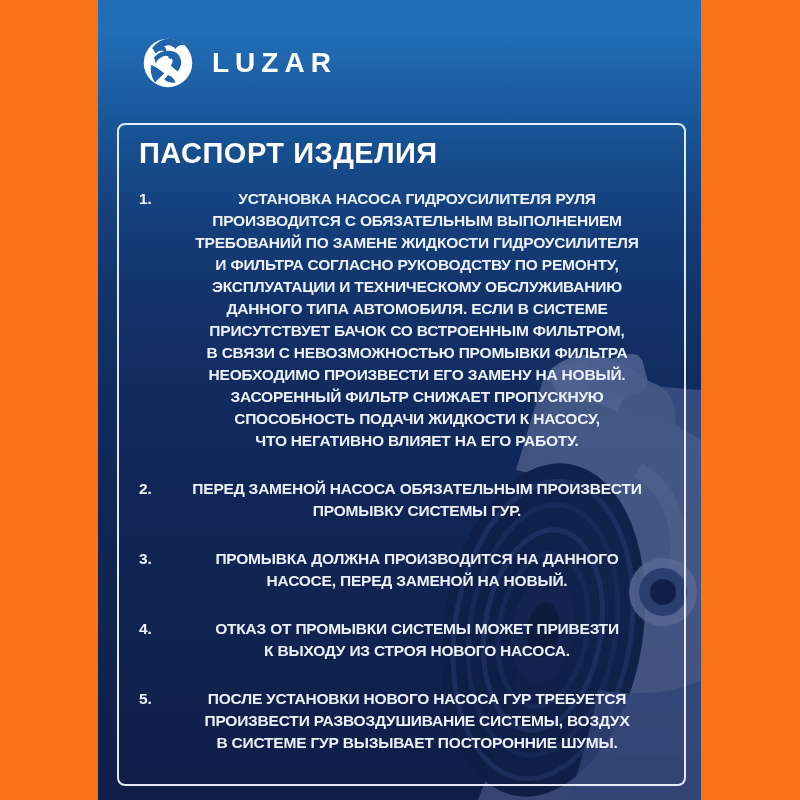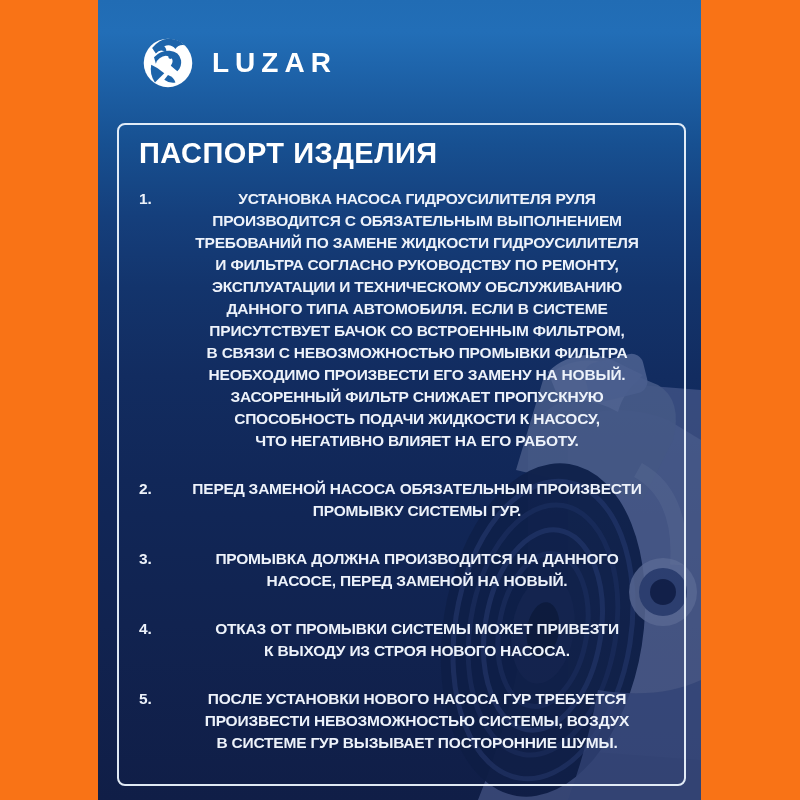--- a/index.html
+++ b/index.html
@@ -147,20 +147,20 @@
 НАСОСЕ, ПЕРЕД ЗАМЕНОЙ НА НОВЫЙ.</span>
         </li>
         <li class="item">
           <span class="num">4.</span>
           <span class="txt">ОТКАЗ ОТ ПРОМЫВКИ СИСТЕМЫ МОЖЕТ ПРИВЕЗТИ
 К ВЫХОДУ ИЗ СТРОЯ НОВОГО НАСОСА.</span>
         </li>
         <li class="item">
           <span class="num">5.</span>
           <span class="txt">ПОСЛЕ УСТАНОВКИ НОВОГО НАСОСА ГУР ТРЕБУЕТСЯ
-ПРОИЗВЕСТИ НЕВОЗМОЖНОСТЬЮ СИСТЕМЫ, ВОЗДУХ
+ПРОИЗВЕСТИ РАЗВОЗДУШИВАНИЕ СИСТЕМЫ, ВОЗДУХ
 В СИСТЕМЕ ГУР ВЫЗЫВАЕТ ПОСТОРОННИЕ ШУМЫ.</span>
         </li>
       </ol>
     </div>
 
   </div>
 </div>
 
 </body></html>

